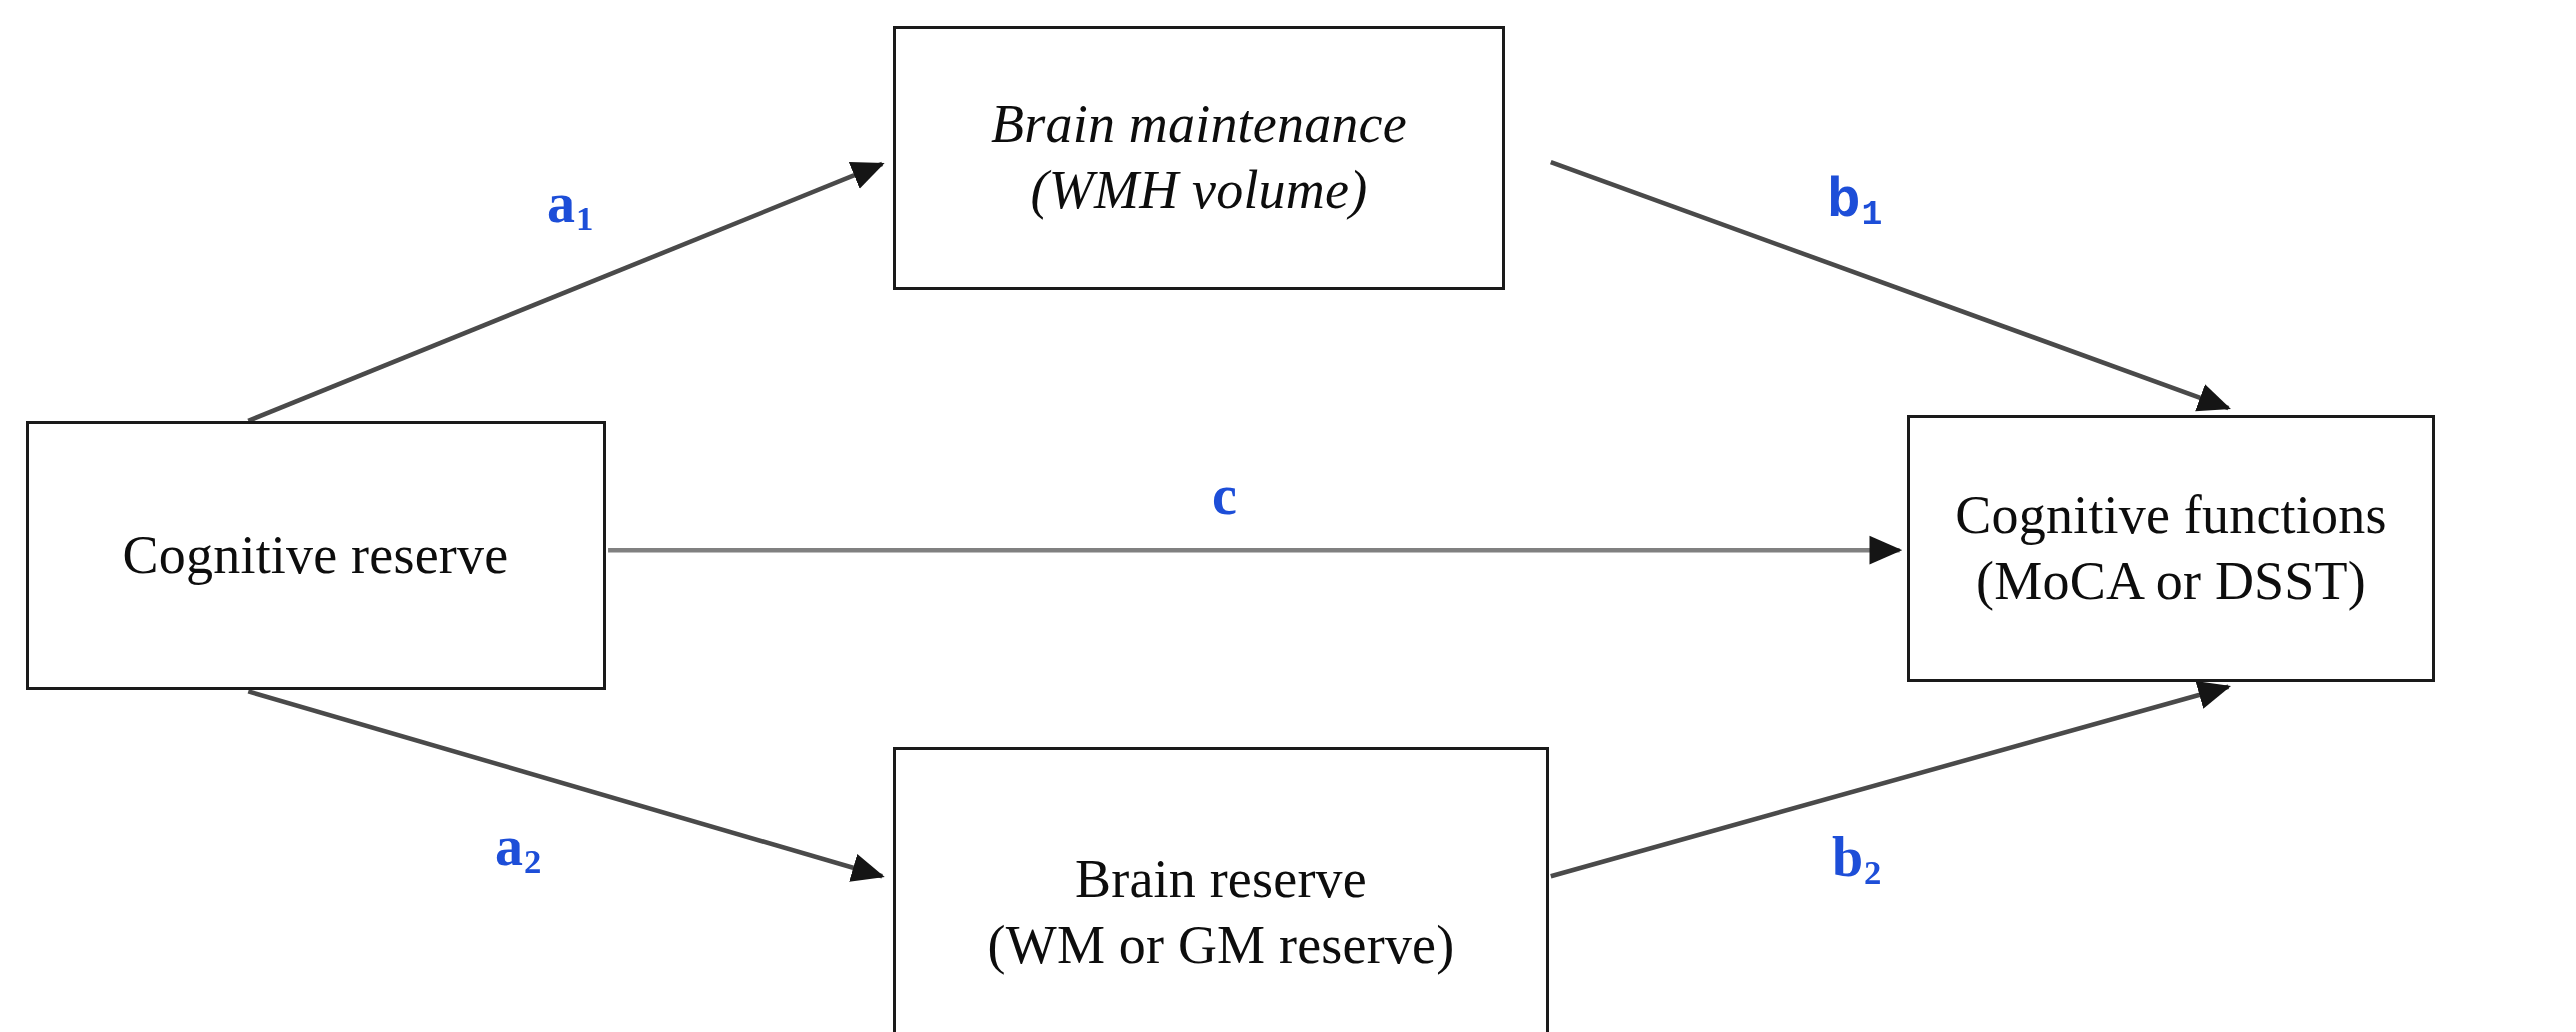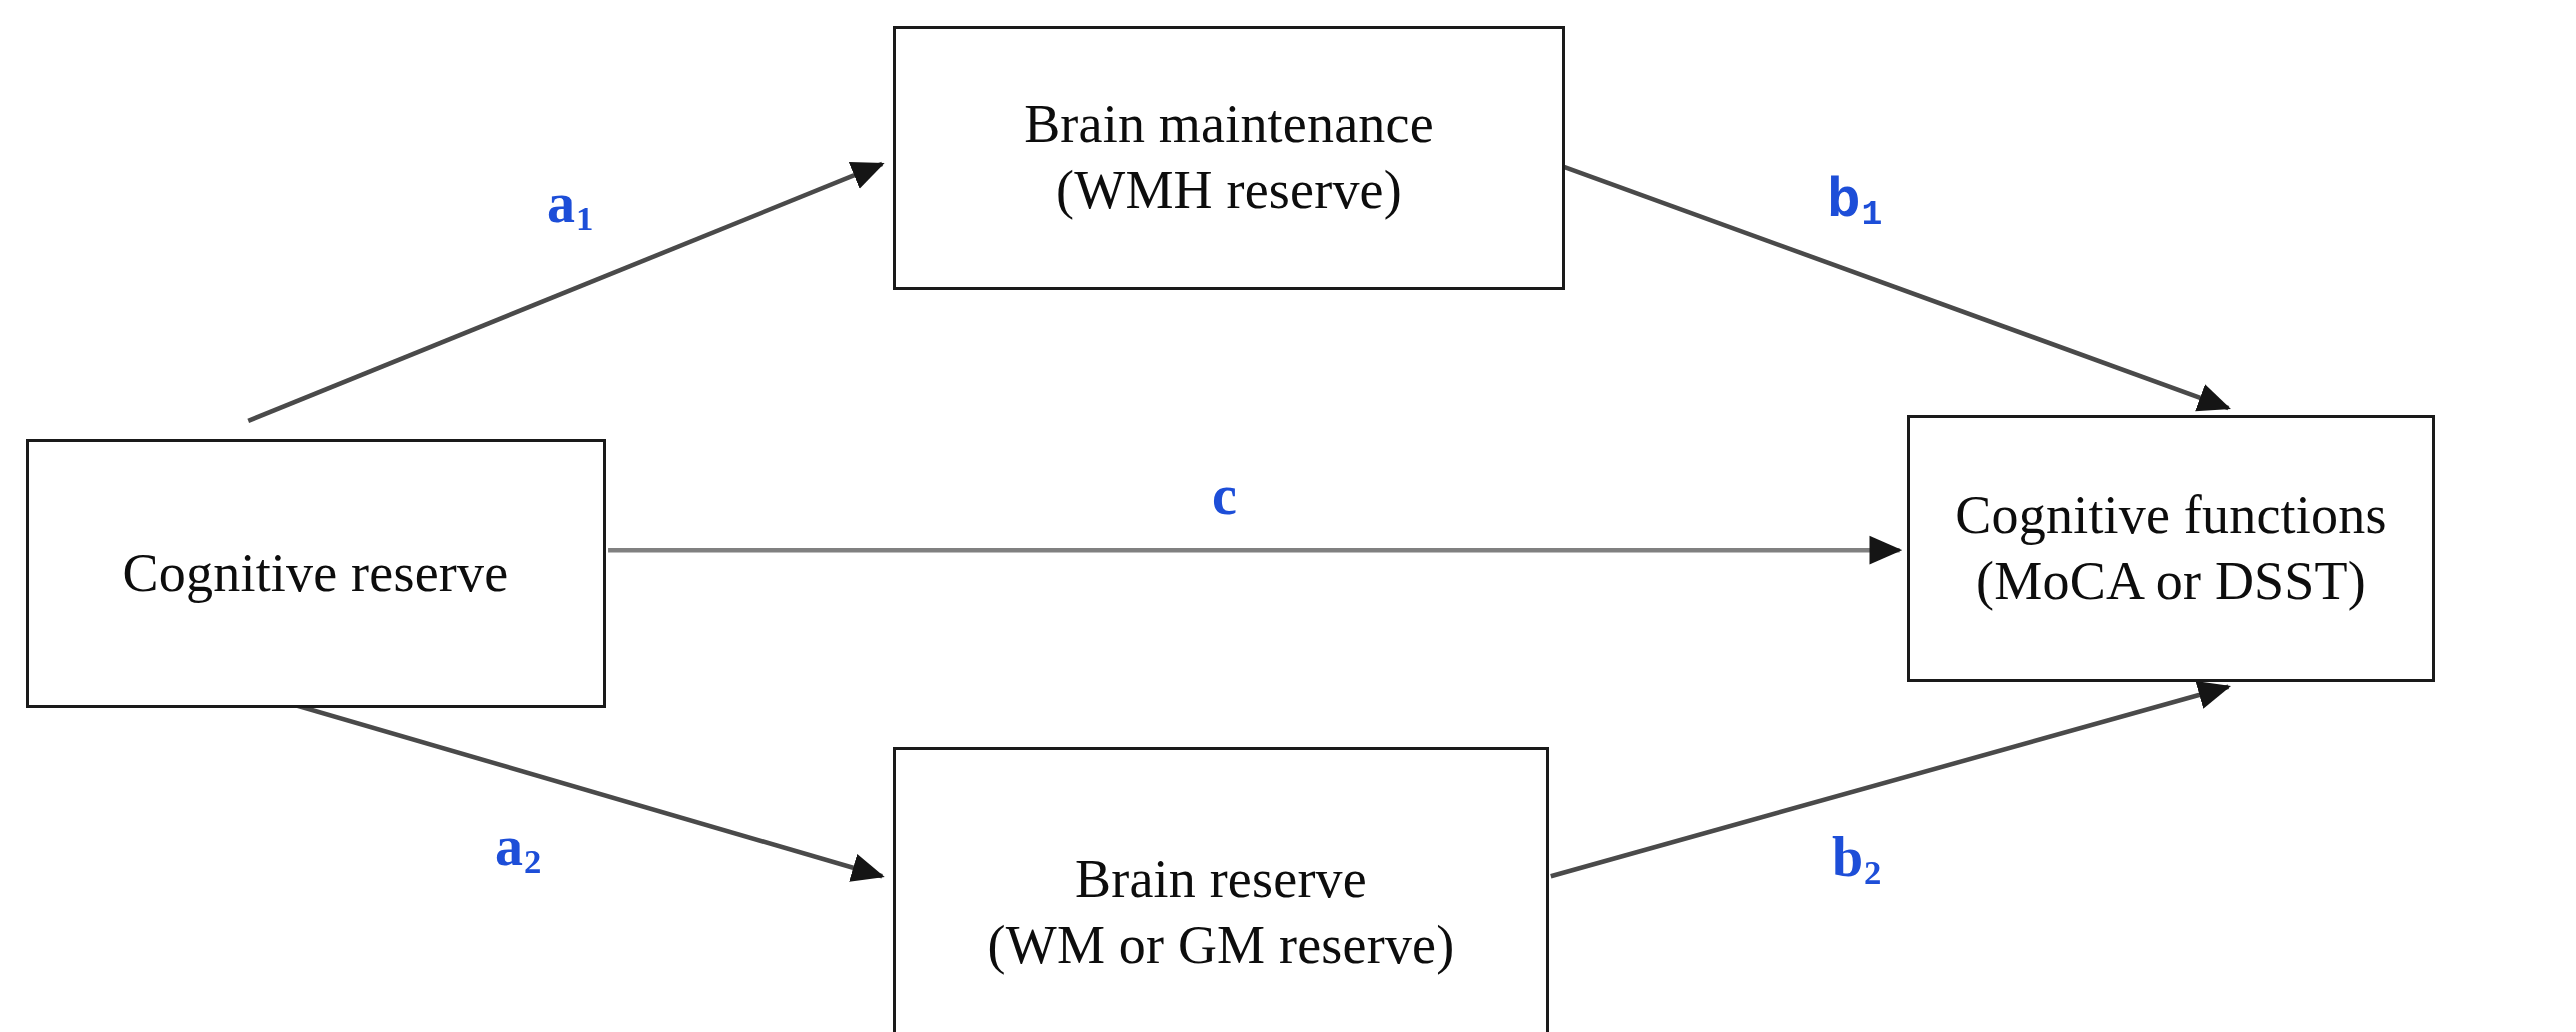--- a/index.html
+++ b/index.html
@@ -77,26 +77,26 @@
 
     <line x1="1702" y1="178" x2="2446" y2="448" stroke="#4a4a4a" stroke-width="5" marker-end="url(#ah)"></line>
 
     <line x1="667" y1="604" x2="2085" y2="604" stroke="#808080" stroke-width="5" marker-end="url(#ah)"></line>
 
     <line x1="272" y1="759" x2="968" y2="962" stroke="#4a4a4a" stroke-width="5" marker-end="url(#ah)"></line>
 
     <line x1="1702" y1="962" x2="2446" y2="754" stroke="#4a4a4a" stroke-width="5" marker-end="url(#ah)"></line>
   </svg>
 
-  <div class="node-box" style="left:893px; top:25.5px; width:672px; height:264px;">
+  <div class="node-box" style="left:893px; top:25.5px; width:612px; height:264px;font-style:italic;">
     <span class="node-line">Brain maintenance</span>
-    <span class="node-line">(WMH reserve)</span>
+    <span class="node-line">(WMH volume)</span>
   </div>
 
-  <div class="node-box" style="left:25.5px; top:421px; width:580px; height:269px;margin-top:18px;">
+  <div class="node-box" style="left:25.5px; top:421px; width:580px; height:269px;">
     <span class="node-line">Cognitive reserve</span>
   </div>
 
   <div class="node-box" style="left:1907px; top:415px; width:528px; height:267px;">
     <span class="node-line">Cognitive functions</span>
     <span class="node-line">(MoCA or DSST)</span>
   </div>
 
   <div class="node-box" style="left:893px; top:747px; width:656px; height:332px;">
     <span class="node-line">Brain reserve</span>

